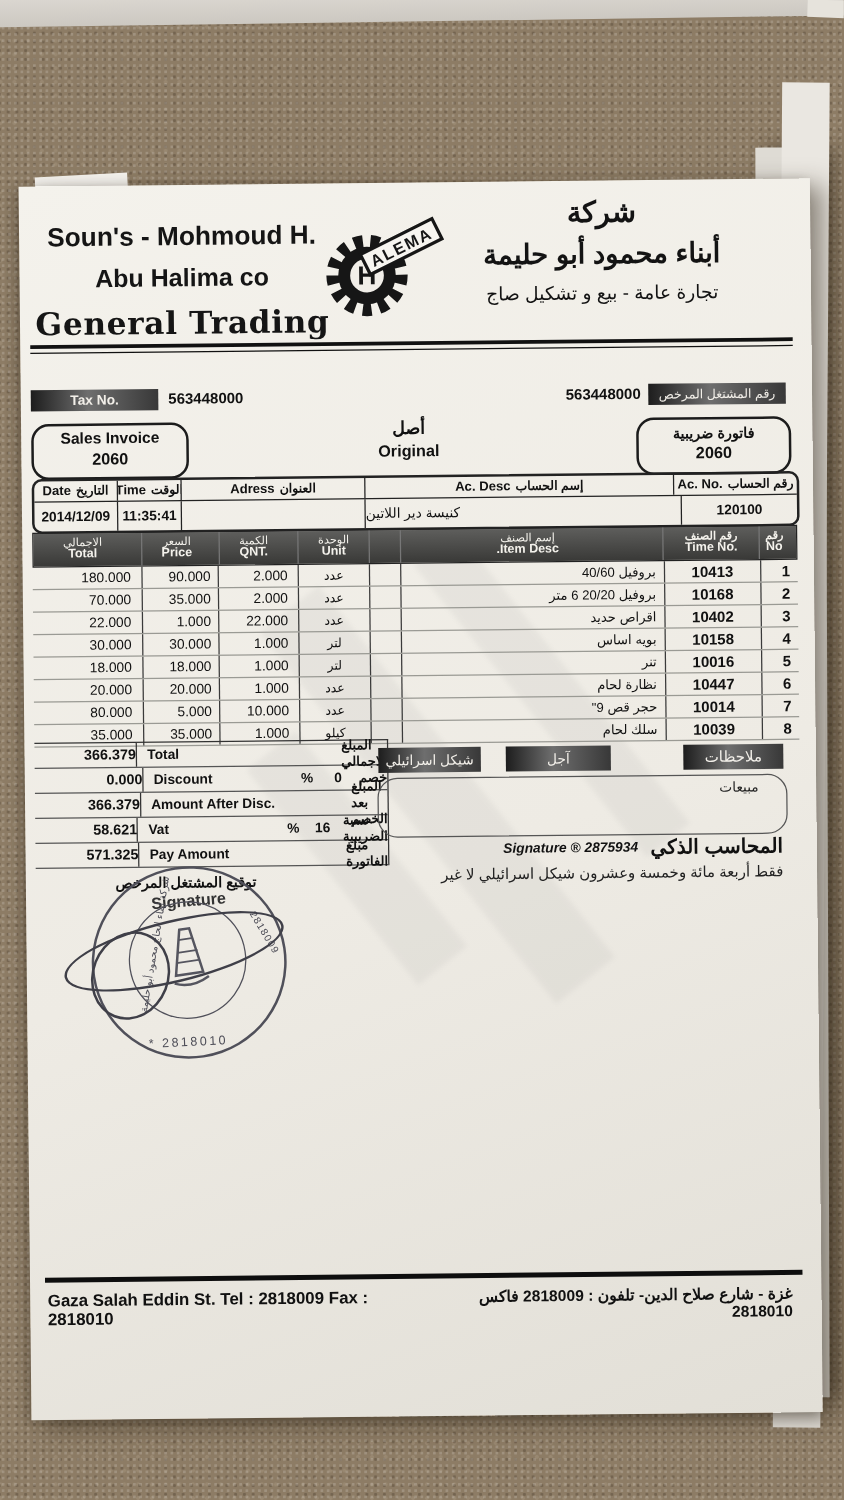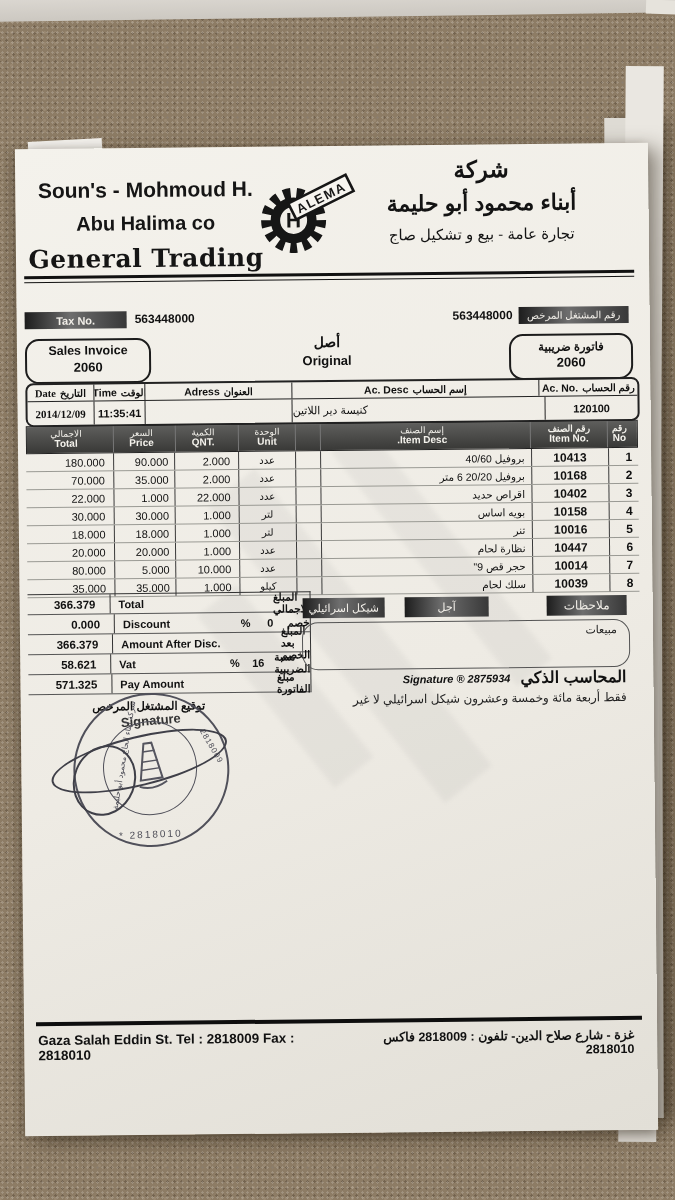--- a/index.html
+++ b/index.html
@@ -56,21 +56,21 @@
   .taxinv-box .t{font-size:11.5px;font-weight:bold;}
   .taxinv-box .n{font-size:13px;font-weight:bold;margin-top:1px;}
   
   .info{left:8px;top:234px;width:610px;height:40px;border:2px solid #222;border-radius:8px;display:flex;flex-direction:column;color:#111;}
   .info .hrow{display:flex;height:16px;border-bottom:1.5px solid #222;}
   .info .vrow{display:flex;flex:1;}
   .info .cell{border-right:1.5px solid #222;display:flex;align-items:center;justify-content:center;gap:4px;overflow:hidden;}
   .info .cell:last-child{border-right:none;}
   .info .hen{font-size:10.5px;font-weight:bold;}
   .info .har{font-size:10px;font-weight:bold;direction:rtl;}
-  .iw0{width:66px;font-family:Liberation Serif, serif;} .iw1{width:50px;} .iw2{width:146px;} .iw3{width:246px;} .iw4{flex:1;}
+  .iw0{width:66px;} .iw1{width:50px;} .iw2{width:146px;} .iw3{width:246px;} .iw4{flex:1;}
   .info .val{font-size:11px;font-weight:bold;}
   .info .ar-val{direction:rtl;justify-content:flex-end;padding-right:6px;font-size:11px;}
   
   .items{left:8px;top:277px;width:612px;color:#111;}
   .ihead{display:flex;height:26px;background:linear-gradient(#5e5e5c,#393937);color:#f4f2ec;border:1px solid #222;}
   .ihead .hc{display:flex;flex-direction:column;align-items:center;justify-content:center;border-right:1px solid #777;line-height:1.05;}
   .ihead .hc:last-child{border-right:none;}
   .ihead .ar{font-size:9px;} .ihead .en{font-size:10px;font-weight:bold;}
   .irow{display:flex;height:17px;border-bottom:1px solid #9a9a94;font-size:11px;}
   .irow>div{border-right:1px solid #3a3a3a;display:flex;align-items:center;}
@@ -79,32 +79,32 @@
   .c2{width:62px;justify-content:flex-end;padding-right:6px;box-sizing:border-box;}
   .c3{width:64px;justify-content:flex-end;padding-right:8px;box-sizing:border-box;}
   .c4{width:56px;justify-content:center;font-size:10px;}
   .csep{width:24px;}
   .c5{width:212px;direction:rtl;padding-right:6px;box-sizing:border-box;font-size:10.5px;}
   .c6{width:77px;justify-content:center;font-weight:bold;font-size:12px;}
   .c7{width:29px;justify-content:flex-end;padding-right:6px;box-sizing:border-box;font-weight:bold;font-size:12px;}
   
   .totals{left:8px;top:445px;width:282px;border-top:1.5px solid #333;border-right:1.5px solid #333;color:#111;}
   .trow{display:flex;height:19px;border-bottom:1.2px solid #555;align-items:center;}
-  .tv{width:88px;text-align:right;padding-right:14px;box-sizing:border-box;border-right:1.5px solid #333;font-size:11.5px;font-weight:bold;align-self:stretch;display:flex;align-items:center;justify-content:flex-end;}
+  .tv{width:88px;text-align:right;padding-right:0;box-sizing:border-box;border-right:1.5px solid #333;font-size:11.5px;font-weight:bold;align-self:stretch;display:flex;align-items:center;justify-content:flex-end;}
   .tl{width:112px;padding-left:8px;font-size:11px;font-weight:bold;}
   .tp{width:24px;font-size:11px;font-weight:bold;text-align:center;}
   .tn{width:26px;font-size:11px;font-weight:bold;text-align:center;}
   .ta{flex:1;direction:rtl;text-align:left;padding-left:4px;font-size:10.5px;font-weight:bold;}
   
   .nbox{height:20px;font-size:11px;direction:rtl;}
   .nb1{left:283px;top:452px;width:82px;}
   .nb2{left:385px;top:452px;width:84px;}
   .nb3{left:527px;top:452px;width:80px;font-size:12px;letter-spacing:2px;}
   .sales-area{left:282px;top:476px;width:326px;height:46px;border:1.5px solid #555;border-radius:16px;}
-  .sales-lbl{position:absolute;top:3px;right:12px;font-size:11px;color:#222;direction:rtl;}
+  .sales-lbl{position:absolute;top:3px;right:22px;font-size:11px;color:#222;direction:rtl;}
   .soft-line{left:300px;top:524px;width:306px;display:flex;justify-content:flex-end;align-items:center;gap:10px;color:#111;}
   .soft-brand{font-size:11px;font-weight:bold;font-style:italic;}
   .soft-ar{font-size:16px;font-weight:bold;direction:rtl;}
   .words{left:250px;top:547px;width:356px;text-align:right;direction:rtl;font-size:12px;color:#222;}
   
   .sig-ar{left:38px;top:551px;width:180px;text-align:center;font-size:11.5px;font-weight:bold;direction:rtl;color:#111;}
   .sig-en{left:60px;top:565px;width:140px;text-align:center;font-size:13px;font-weight:bold;color:#333;transform:rotate(-4deg);}
   .stamp{left:52px;top:545px;width:152px;height:150px;border:2.2px solid #50505a;border-radius:50%;transform:rotate(-8deg);}
   .stamp-inner{position:absolute;left:28px;top:26px;width:92px;height:92px;border:1.6px solid #50505a;border-radius:50%;}
   .stamp-art{position:absolute;left:52px;top:44px;width:46px;height:56px;color:#55555f;}
@@ -227,21 +227,21 @@
           <span class="ar">الوحدة</span>
           <span class="en">Unit</span>
         </div>
       <div class="hc csep"></div>
       <div class="hc c5">
           <span class="ar">إسم الصنف</span>
           <span class="en">Item Desc.</span>
         </div>
       <div class="hc c6">
           <span class="ar">رقم الصنف</span>
-          <span class="en">Item No.</span>
+          <span class="en">Time No.</span>
         </div>
       <div class="hc c7">
           <span class="ar">رقم</span>
           <span class="en">No</span>
         </div>
     </div>
     <div class="irow">
         <div class="c1">180.000</div>
         <div class="c2">90.000</div>
         <div class="c3">2.000</div>

